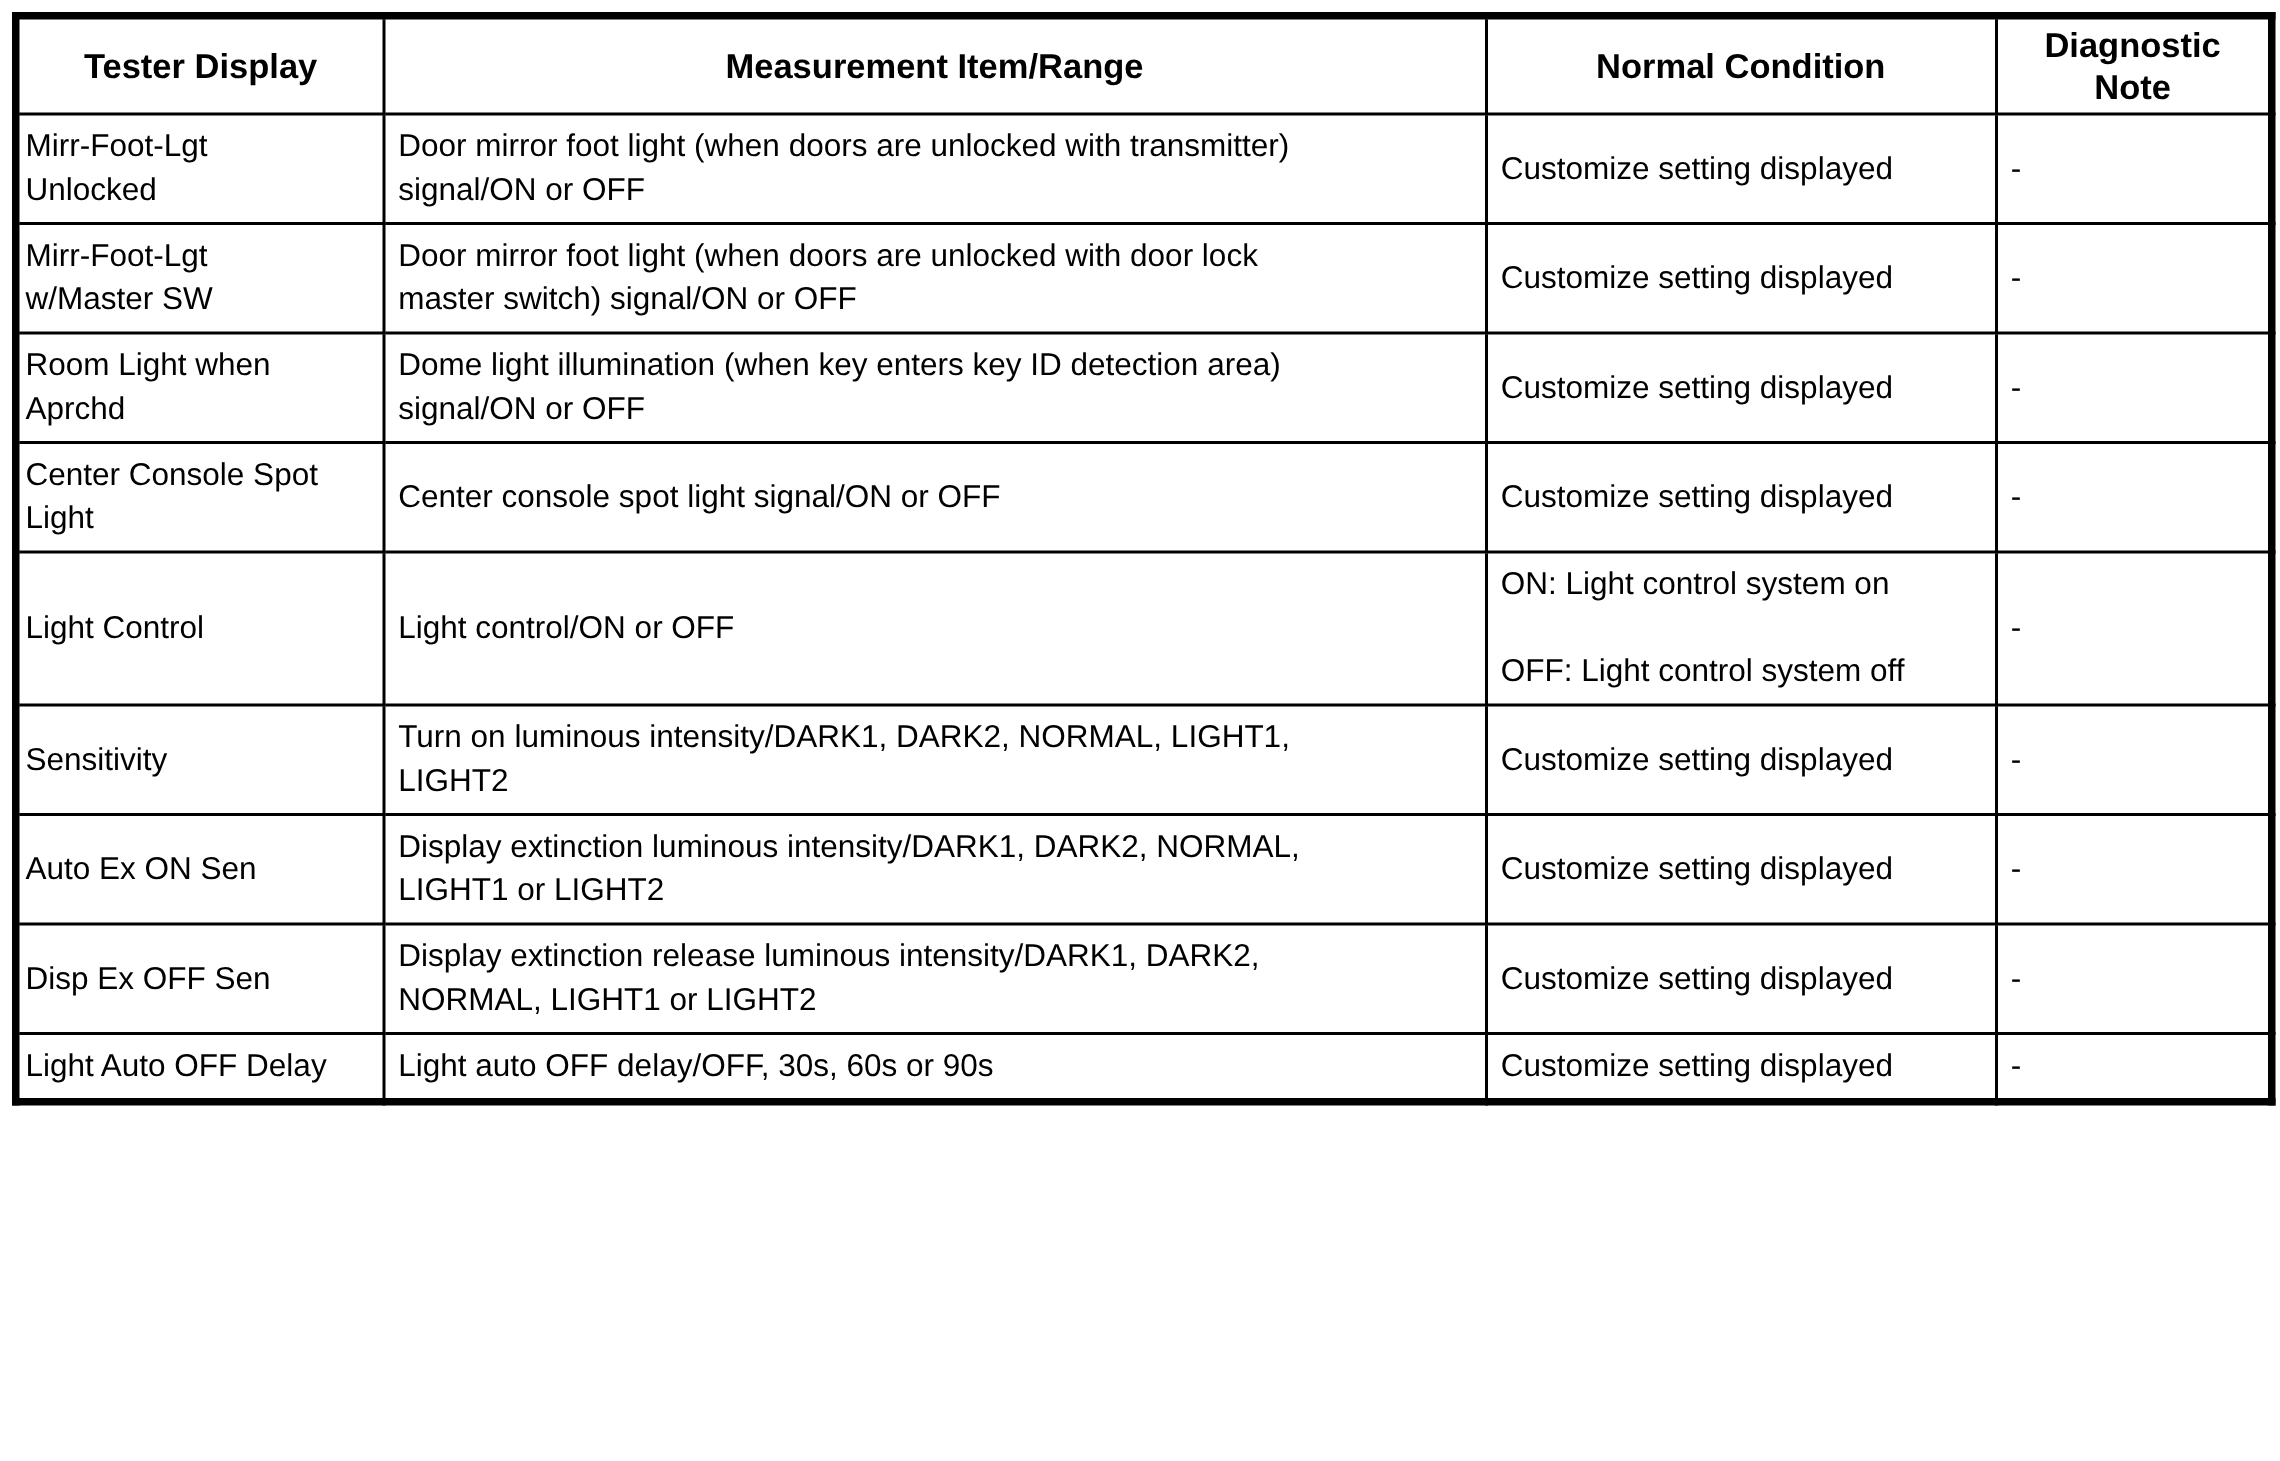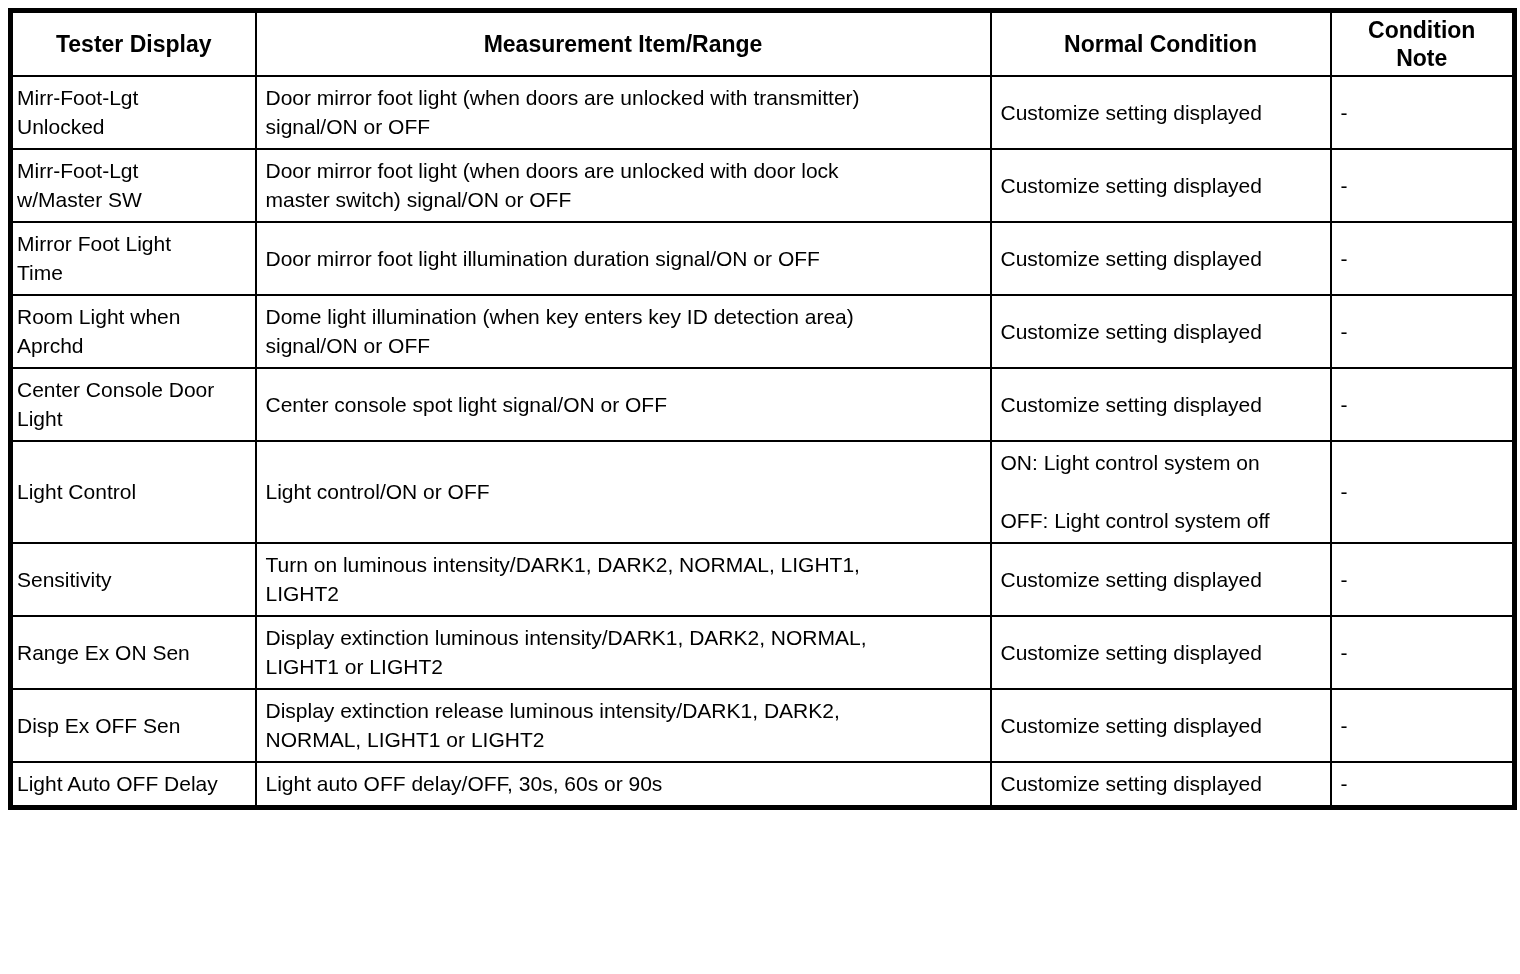--- a/index.html
+++ b/index.html
@@ -69,21 +69,21 @@
       <col class="c-tester_display">
       <col class="c-measurement_item_range">
       <col class="c-normal_condition">
       <col class="c-diagnostic_note">
     </colgroup>
     <thead>
       <tr>
         <th>Tester Display</th>
         <th>Measurement Item/Range</th>
         <th>Normal Condition</th>
-        <th>Condition
+        <th>Diagnostic
 Note</th>
       </tr>
     </thead>
     <tbody>
         <tr>
           <td class="col-tester_display">Mirr-Foot-Lgt
 Unlocked</td>
           <td class="col-measurement_item_range">Door mirror foot light (when doors are unlocked with transmitter)
 signal/ON or OFF</td>
           <td class="col-normal_condition">Customize setting displayed</td>
@@ -91,36 +91,29 @@
         </tr>
         <tr>
           <td class="col-tester_display">Mirr-Foot-Lgt
 w/Master SW</td>
           <td class="col-measurement_item_range">Door mirror foot light (when doors are unlocked with door lock
 master switch) signal/ON or OFF</td>
           <td class="col-normal_condition">Customize setting displayed</td>
           <td class="col-diagnostic_note">-</td>
         </tr>
         <tr>
-          <td class="col-tester_display">Mirror Foot Light
-Time</td>
-          <td class="col-measurement_item_range">Door mirror foot light illumination duration signal/ON or OFF</td>
-          <td class="col-normal_condition">Customize setting displayed</td>
-          <td class="col-diagnostic_note">-</td>
-        </tr>
-        <tr>
           <td class="col-tester_display">Room Light when
 Aprchd</td>
           <td class="col-measurement_item_range">Dome light illumination (when key enters key ID detection area)
 signal/ON or OFF</td>
           <td class="col-normal_condition">Customize setting displayed</td>
           <td class="col-diagnostic_note">-</td>
         </tr>
         <tr>
-          <td class="col-tester_display">Center Console Door
+          <td class="col-tester_display">Center Console Spot
 Light</td>
           <td class="col-measurement_item_range">Center console spot light signal/ON or OFF</td>
           <td class="col-normal_condition">Customize setting displayed</td>
           <td class="col-diagnostic_note">-</td>
         </tr>
         <tr>
           <td class="col-tester_display">Light Control</td>
           <td class="col-measurement_item_range">Light control/ON or OFF</td>
           <td class="col-normal_condition">ON: Light control system on
 
@@ -128,21 +121,21 @@
           <td class="col-diagnostic_note">-</td>
         </tr>
         <tr>
           <td class="col-tester_display">Sensitivity</td>
           <td class="col-measurement_item_range">Turn on luminous intensity/DARK1, DARK2, NORMAL, LIGHT1,
 LIGHT2</td>
           <td class="col-normal_condition">Customize setting displayed</td>
           <td class="col-diagnostic_note">-</td>
         </tr>
         <tr>
-          <td class="col-tester_display">Range Ex ON Sen</td>
+          <td class="col-tester_display">Auto Ex ON Sen</td>
           <td class="col-measurement_item_range">Display extinction luminous intensity/DARK1, DARK2, NORMAL,
 LIGHT1 or LIGHT2</td>
           <td class="col-normal_condition">Customize setting displayed</td>
           <td class="col-diagnostic_note">-</td>
         </tr>
         <tr>
           <td class="col-tester_display">Disp Ex OFF Sen</td>
           <td class="col-measurement_item_range">Display extinction release luminous intensity/DARK1, DARK2,
 NORMAL, LIGHT1 or LIGHT2</td>
           <td class="col-normal_condition">Customize setting displayed</td>

